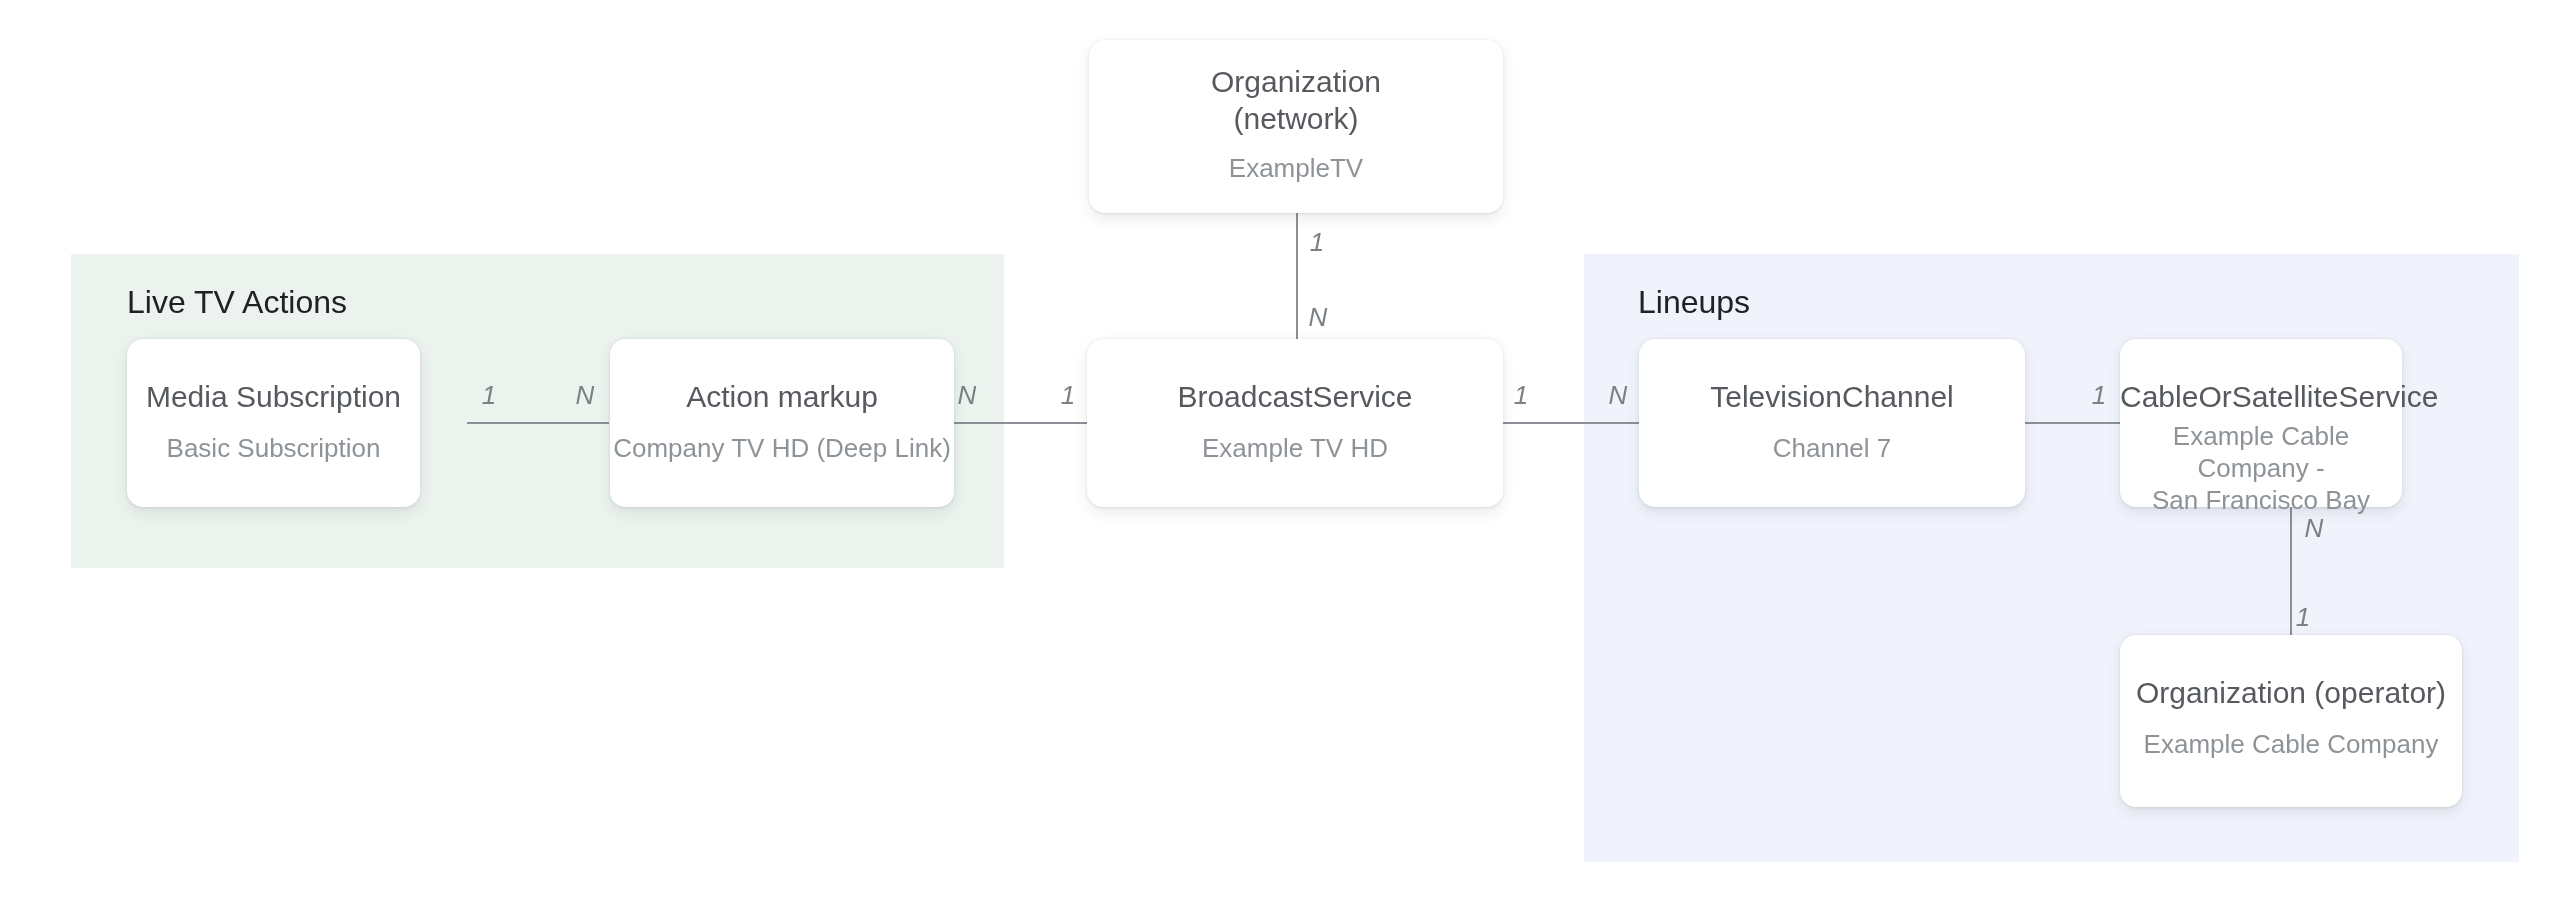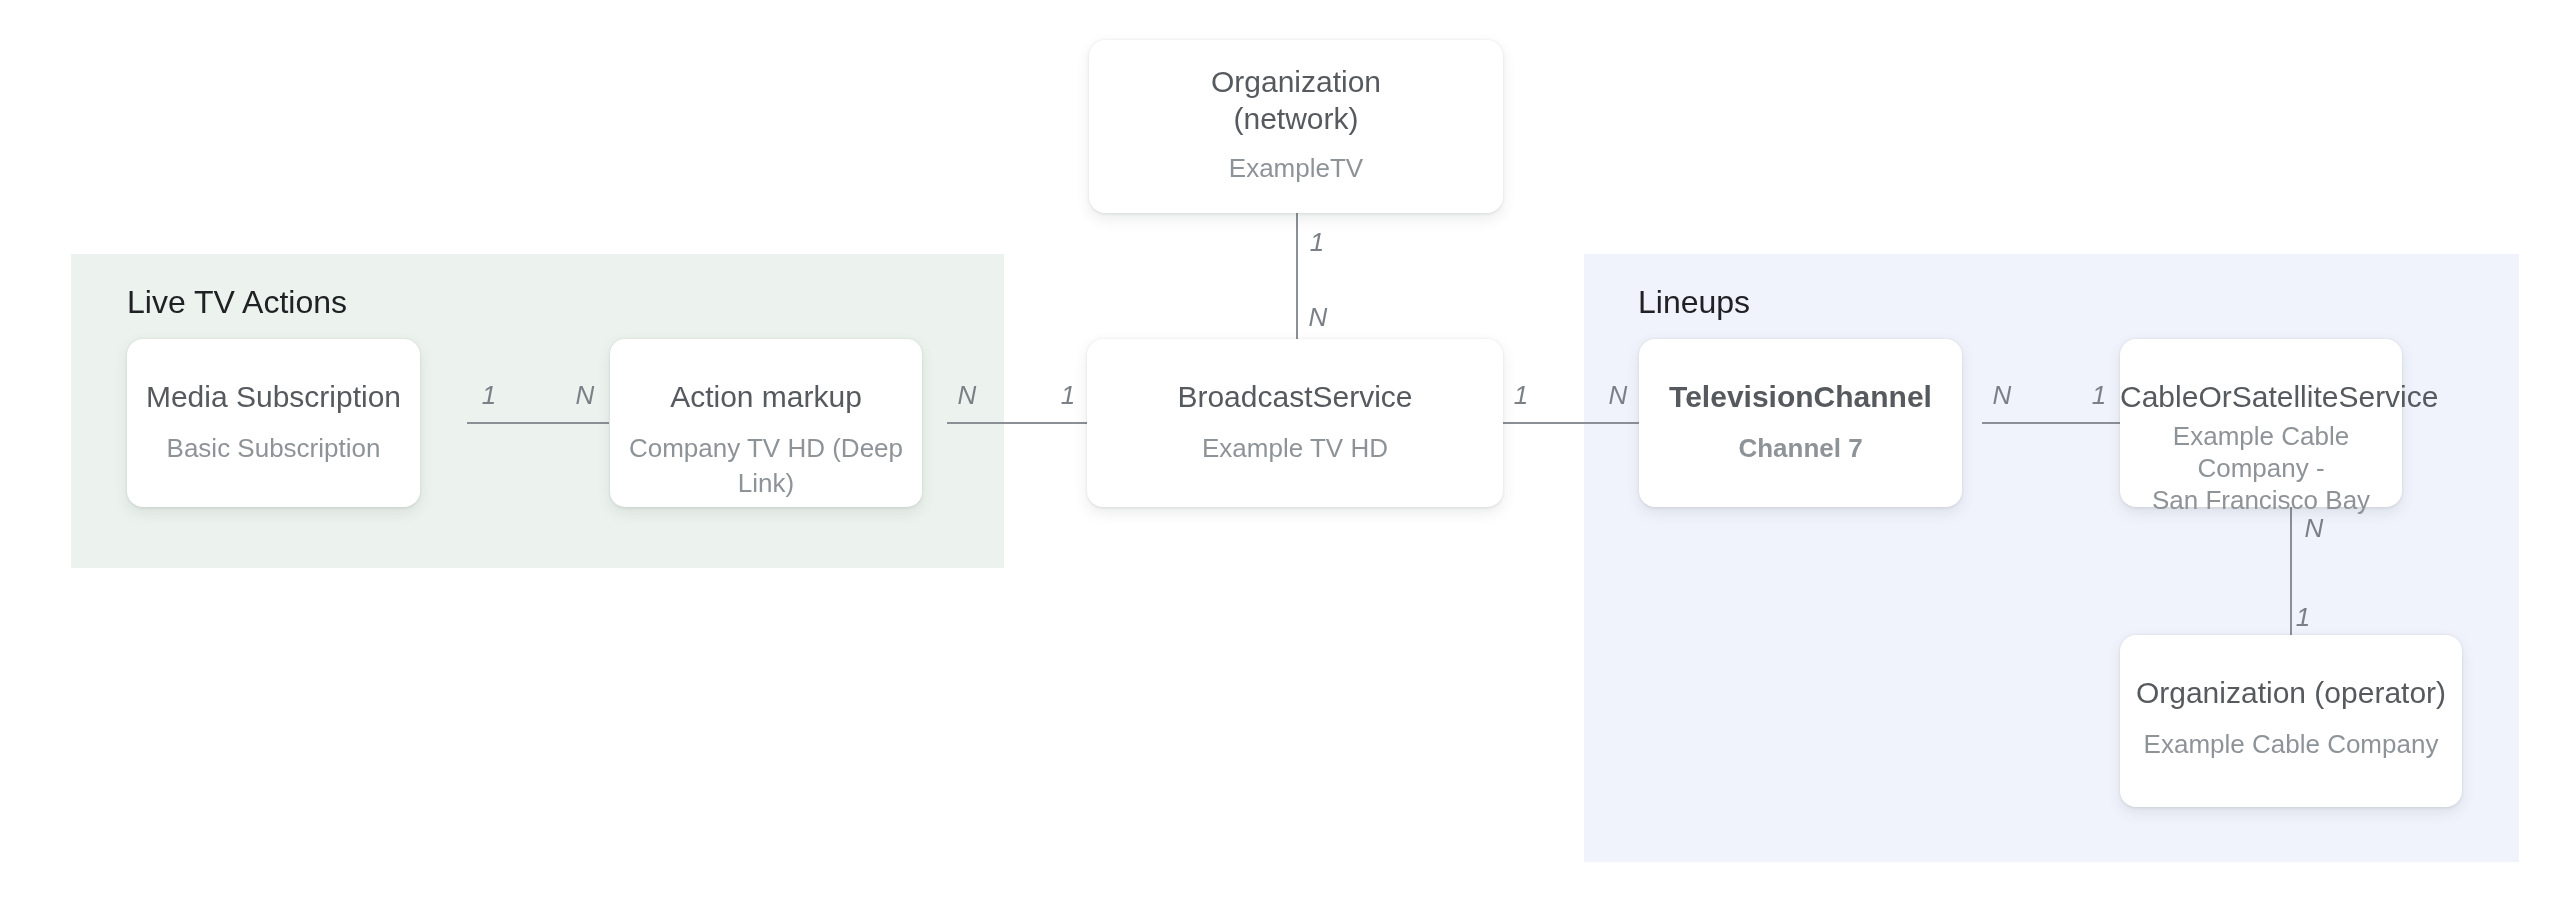--- a/index.html
+++ b/index.html
@@ -109,31 +109,31 @@
     <div class="node-title">Organization
 (network)</div>
     <div class="node-subtitle">ExampleTV</div>
   </div>
 
   <div class="node" style="left:127px; top:339px; width:293px; height:168px;">
     <div class="node-title">Media Subscription</div>
     <div class="node-subtitle">Basic Subscription</div>
   </div>
 
-  <div class="node" style="left:610px; top:339px; width:312px; height:168px;border-radius:15px;">
+  <div class="node" style="left:610px; top:339px; width:344px; height:168px;border-radius:15px;">
     <div class="node-title">Action markup</div>
     <div class="node-subtitle">Company TV HD (Deep Link)</div>
   </div>
 
   <div class="node" style="left:1087px; top:339px; width:416px; height:168px;">
     <div class="node-title">BroadcastService</div>
     <div class="node-subtitle">Example TV HD</div>
   </div>
 
-  <div class="node" style="left:1639px; top:339px; width:323px; height:168px;font-weight:bold;">
+  <div class="node" style="left:1639px; top:339px; width:386px; height:168px;">
     <div class="node-title">TelevisionChannel</div>
     <div class="node-subtitle">Channel 7</div>
   </div>
 
   <div class="node cable" style="left:2120px; top:339px; width:282px; height:168px;">
     <div class="node-title">CableOrSatelliteService</div>
     <div class="node-subtitle">Example Cable Company -
 San Francisco Bay</div>
   </div>
 

